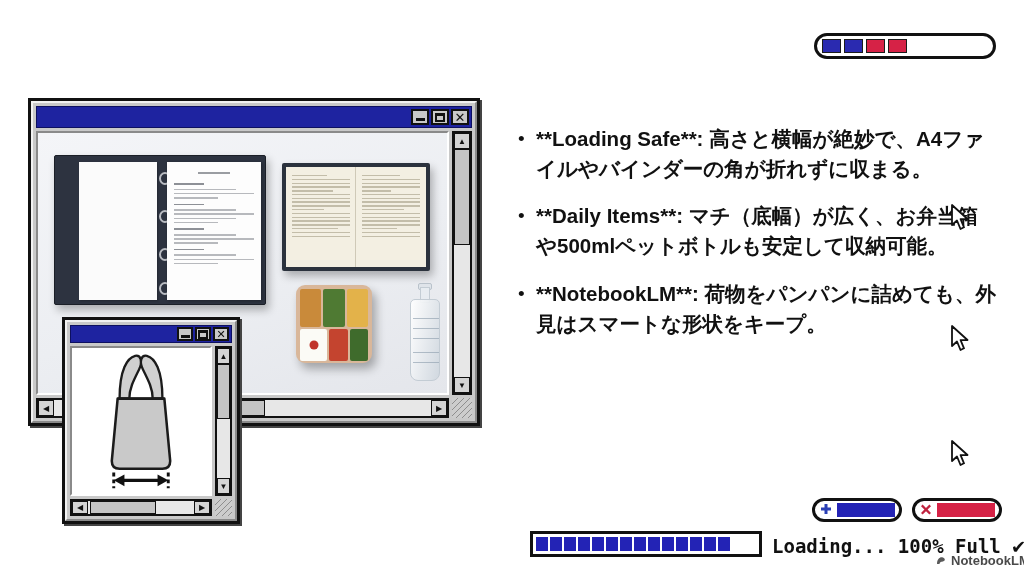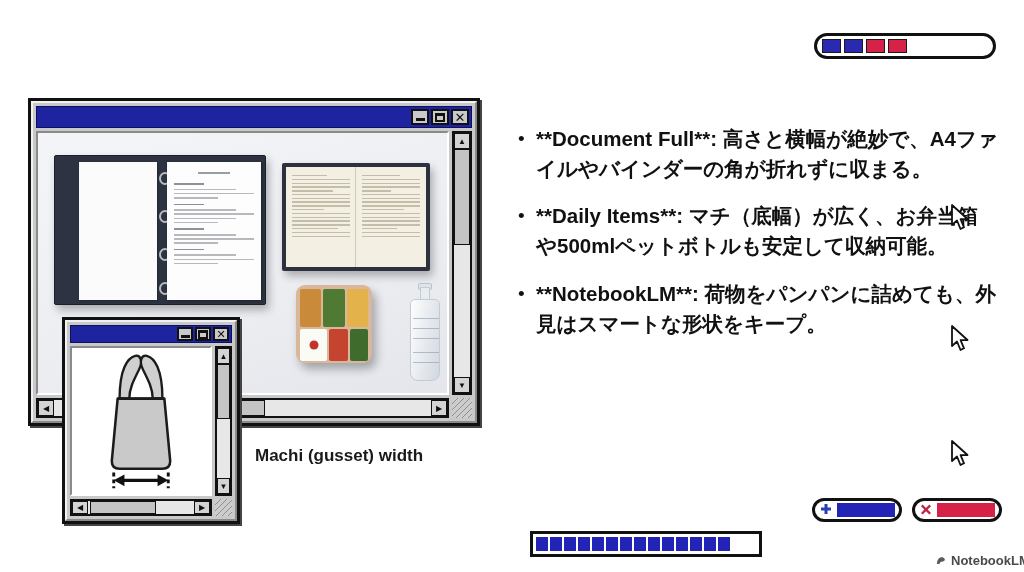--- a/index.html
+++ b/index.html
@@ -410,26 +410,25 @@
           <div class="sb-track">
             <div class="sb-thumb-h" style="left:2%;width:62%"></div>
           </div>
           <div class="sb-arrow">▶</div>
         </div>
         <div class="grip" style="width:17px;height:17px;flex:0 0 17px"></div>
       </div>
     </div>
   </div>
 
-  <div class="bag-caption">Machi (gusset) width</div>
 
   <div class="bullets">
     <div class="bullet">
       <span class="dot">•</span>
-      <span class="txt">**Document Full**: 高さと横幅が絶妙で、A4ファイルやバインダーの角が折れずに収まる。</span>
+      <span class="txt">**Loading Safe**: 高さと横幅が絶妙で、A4ファイルやバインダーの角が折れずに収まる。</span>
     </div>
     <div class="bullet">
       <span class="dot">•</span>
       <span class="txt">**Daily Items**: マチ（底幅）が広く、お弁当箱や500mlペットボトルも安定して収納可能。</span>
     </div>
     <div class="bullet">
       <span class="dot">•</span>
       <span class="txt">**NotebookLM**: 荷物をパンパンに詰めても、外見はスマートな形状をキープ。</span>
     </div>
   </div>
@@ -472,20 +471,24 @@
       <div class="st-seg" style="background: rgb(35, 35, 181);"></div>
       <div class="st-seg" style="background: rgb(35, 35, 181);"></div>
       <div class="st-seg" style="background: rgb(35, 35, 181);"></div>
       <div class="st-seg" style="background: rgb(35, 35, 181);"></div>
       <div class="st-seg" style="background: rgb(35, 35, 181);"></div>
       <div class="st-seg" style="background: rgb(35, 35, 181);"></div>
       <div class="st-seg" style="background: rgb(35, 35, 181);"></div>
       <div class="st-seg" style="background: rgb(35, 35, 181);"></div>
       <div class="st-seg" style="background: rgb(35, 35, 181);"></div>
     </div>
+  <div class="status-text">
+    <span>Loading... 100% Full</span>
+    <span class="check">✔</span>
+  </div>
   <div class="wm">
     <svg width="12" height="12" viewBox="0 0 12 12">
       <path d="M1 9 C1 4 4 1.5 7 2.5 C9 3.2 9.5 5 8 6 C6.5 7 4 6.2 3.5 9 Z" fill="#5a5a5a"></path>
     </svg>
     <span>NotebookLM</span>
   </div>
 
 </div>
 
 </body></html>

